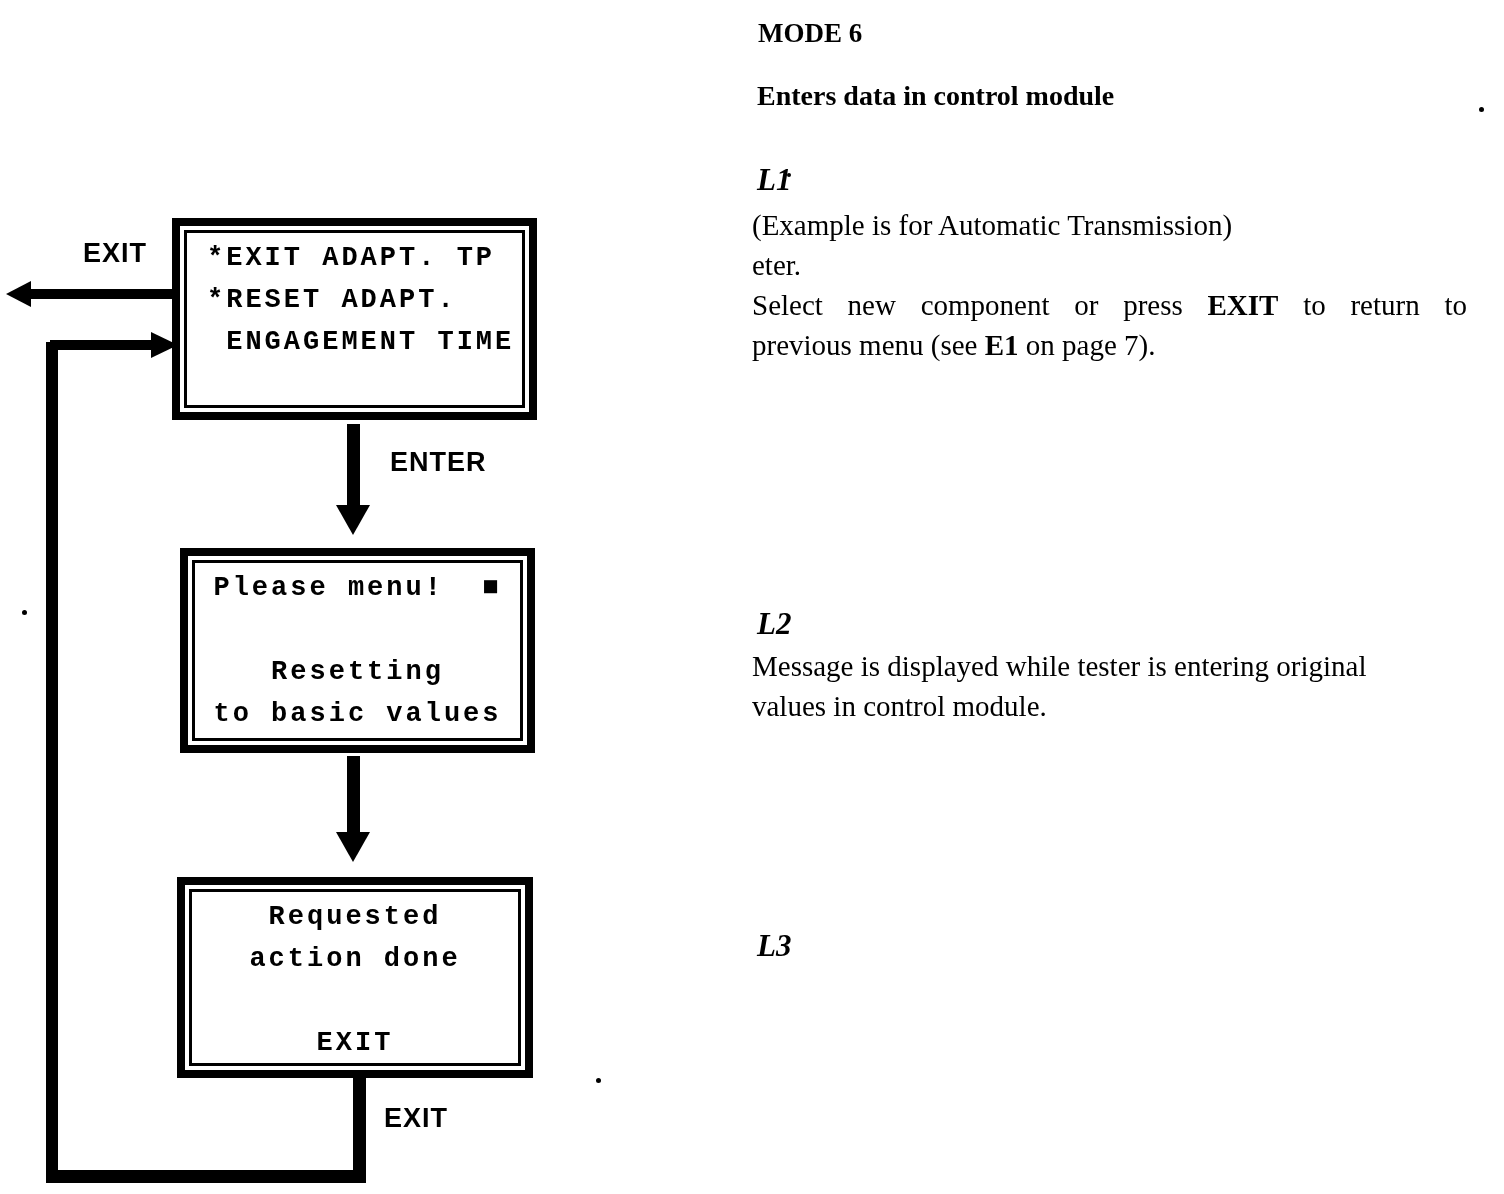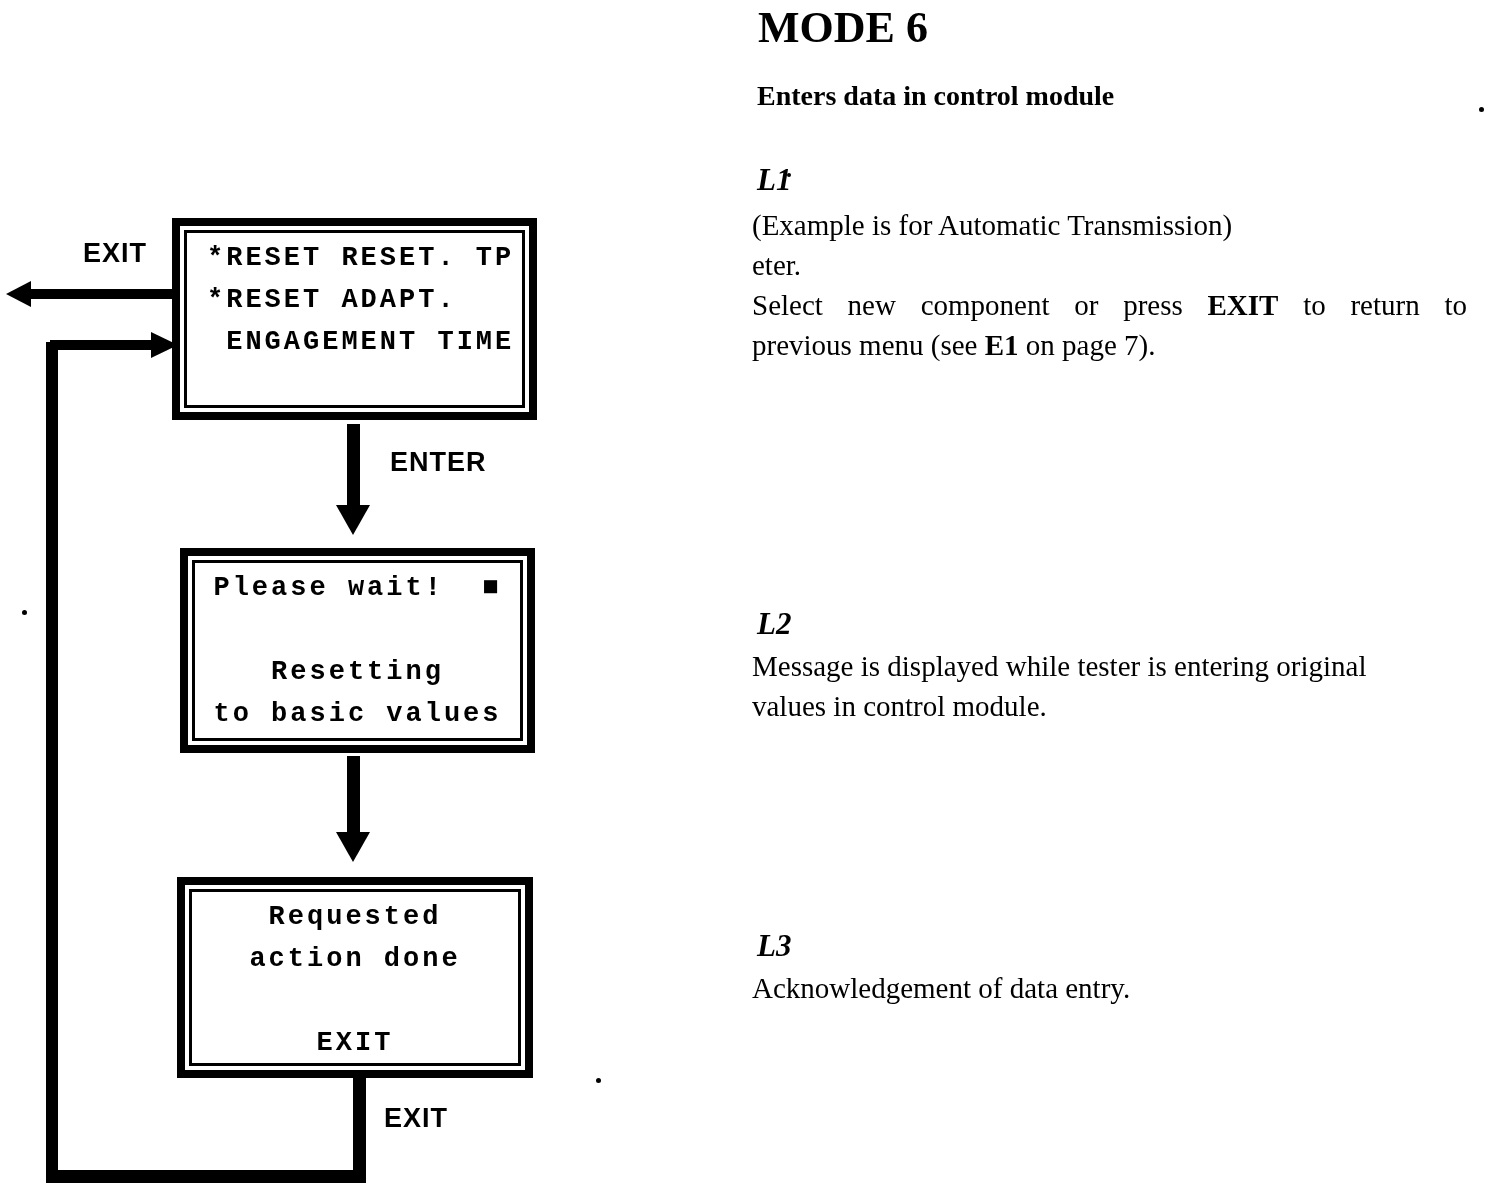--- a/index.html
+++ b/index.html
@@ -54,21 +54,21 @@
     font-family:"Liberation Sans",sans-serif;
     font-weight:bold;
     font-size:27px;
     letter-spacing:1px;
     color:#000;
     white-space:nowrap;
   }
 
   
   .serif{font-family:"Liberation Serif",serif;color:#000;}
-  .mode-title{position:absolute;left:758px;top:2px;font-size:44px;font-weight:bold;}
+  .mode-title{position:absolute;left:758px;top:18px;font-size:27px;font-weight:bold;}
   .mode-subtitle{position:absolute;left:757px;top:80px;font-size:28px;font-weight:bold;}
   .refnum{
     position:absolute;left:757px;width:708px;
     text-align:left;
     font-size:31px;font-weight:bold;font-style:italic;
   }
   #ref-l1{top:162px;}
   #ref-l2{top:606px;}
   #ref-l3{top:928px;}
   .para{position:absolute;left:752px;width:715px;font-size:29px;line-height:40px;}
@@ -86,30 +86,30 @@
   #speck3{left:22px;top:610px;width:5px;height:5px;}
   #speck4{left:596px;top:1078px;width:5px;height:5px;}
 </style>
 </head>
 <body>
 
 <div class="page">
 
   <div class="lcd" id="lcd1">
     <div class="lcd-inner">
-      <div class="lcd-line left">*RESET RESET. TP</div>
+      <div class="lcd-line left">*EXIT ADAPT. TP</div>
       <div class="lcd-line left">*RESET ADAPT.</div>
       <div class="lcd-line left"> ENGAGEMENT TIME</div>
       <div class="lcd-line left"></div>
     </div>
   </div>
 
   <div class="lcd" id="lcd2">
     <div class="lcd-inner">
-      <div class="lcd-line center">Please wait!  ■</div>
+      <div class="lcd-line center">Please menu!  ■</div>
       <div class="lcd-line center"></div>
       <div class="lcd-line center">Resetting</div>
       <div class="lcd-line center">to basic values</div>
     </div>
   </div>
 
   <div class="lcd" id="lcd3">
     <div class="lcd-inner">
       <div class="lcd-line center">Requested</div>
       <div class="lcd-line center">action done</div>
@@ -148,22 +148,19 @@
     <div class="pline"><span>previous menu (see </span><b>E1</b><span> on page 7).</span></div>
   </div>
 
   <div class="serif refnum" id="ref-l2">L2</div>
   <div class="serif para" id="para-l2">
     <div class="pline">Message is displayed while tester is entering original</div>
     <div class="pline">values in control module.</div>
   </div>
 
   <div class="serif refnum" id="ref-l3">L3</div>
-  <div class="serif para" id="para-l3">
-    <div class="pline">Acknowledgement of data entry.</div>
-  </div>
 
   <div class="speck" id="speck1"></div>
   <div class="speck" id="speck2"></div>
   <div class="speck" id="speck3"></div>
   <div class="speck" id="speck4"></div>
 
 </div>
 
 </body></html>

